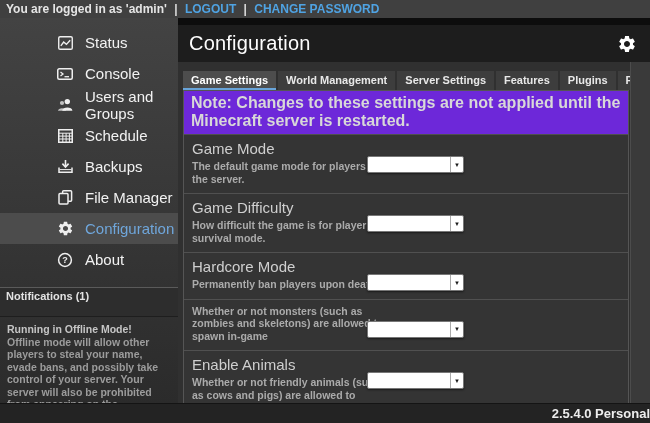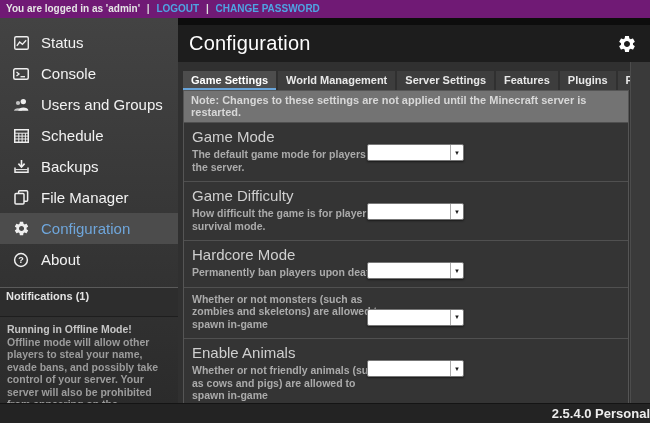--- a/index.html
+++ b/index.html
@@ -5,35 +5,35 @@
   * { margin:0; padding:0; box-sizing:border-box; }
   html,body { width:650px; height:423px; overflow:hidden; }
   body {
     font-family:"Liberation Sans","DejaVu Sans",sans-serif;
     background:#2e2e2e; position:relative; color:#e8e8e8;
   }
 
   
   .topbar {
     position:absolute; top:0; left:0; width:650px; height:18px;
-    background:#701a75; font-size:10px; font-weight:bold; line-height:18px;
+    background:#404040; font-size:12px; font-weight:bold; line-height:18px;
     padding-left:6px; white-space:nowrap; color:#e5e5e5;
   }
   .topbar .sep { color:#dcdcdc; margin:0 4px; }
   .topbar .link { color:#4fa3e3; cursor:pointer; text-decoration:none; }
 
   
   .sidebar {
     position:absolute; top:18px; left:0; width:178px; height:385px;
     background:linear-gradient(#434343,#2b2b2b);
   }
   .sidebar-items { padding-top:9px; }
   .sidebar-item {
     height:31px; display:flex; align-items:center;
-    font-size:15px; color:#f2f2f2; cursor:pointer;
+    font-size:15px; color:#f2f2f2; cursor:pointer;padding-left:44px;
   }
   .sidebar-item .icon {
     width:18px; height:18px; margin-left:12px; margin-right:11px;
     display:flex; align-items:center; justify-content:center; flex:none;
   }
   .sidebar-item.active { background:#4c4c4c; color:#6fa6db; }
 
   .notif-header {
     margin-top:12px; background:#2d2d2d;
     border-top:1px solid #5a5a5a; border-bottom:1px solid #1e1e1e;
@@ -64,22 +64,22 @@
   .tabs { display:flex; }
   .tab {
     font-size:11px; font-weight:bold; color:#e8e8e8; background:#3d3d3d;
     padding:3px 8px 2px; margin-right:2px; border-bottom:2px solid transparent;
     cursor:pointer; white-space:nowrap;
   }
   .tab.active { background:#4d4d4d; border-bottom:2px solid #68a4d9; color:#fff; }
 
   .content-box { width:446px; border:1px solid #555; border-bottom:none; }
   .note-bar {
-    background:#737373; border-bottom:1px solid #4f4f4f;
-    padding:3px 7px 4px; font-size:11px; font-weight:bold; color:#d8d8d8;
+    background:#6d28d9; border-bottom:1px solid #4f4f4f;
+    padding:3px 7px 4px; font-size:16px; font-weight:bold; color:#d8d8d8;
   }
   .settings { background:#343434; }
   .setting-row { position:relative; padding:5px 8px 8px; }
   .setting-row + .setting-row { border-top:1px solid #505050; }
   .setting-name { font-size:15px; color:#cfcfcf; margin-bottom:3px; }
   .setting-desc {
     font-size:10.5px; font-weight:bold; color:#ababab;
     line-height:12.5px; width:198px;
   }
   .mac-select {

